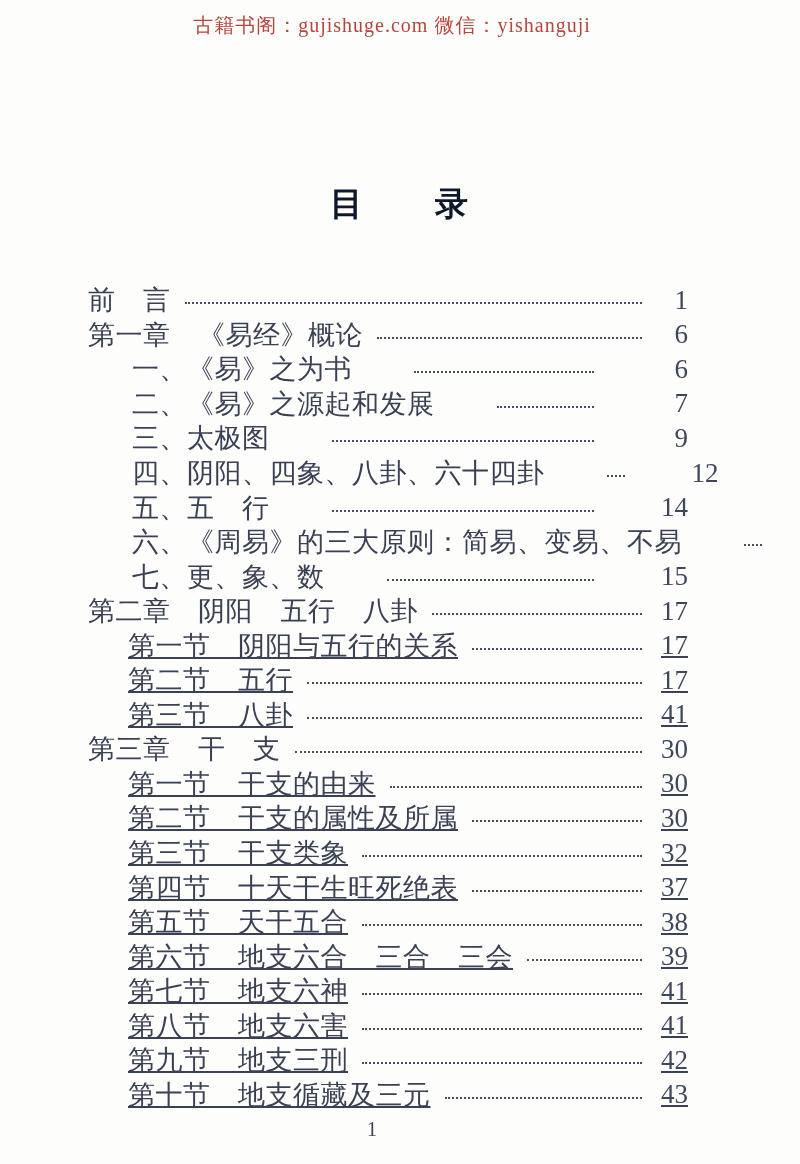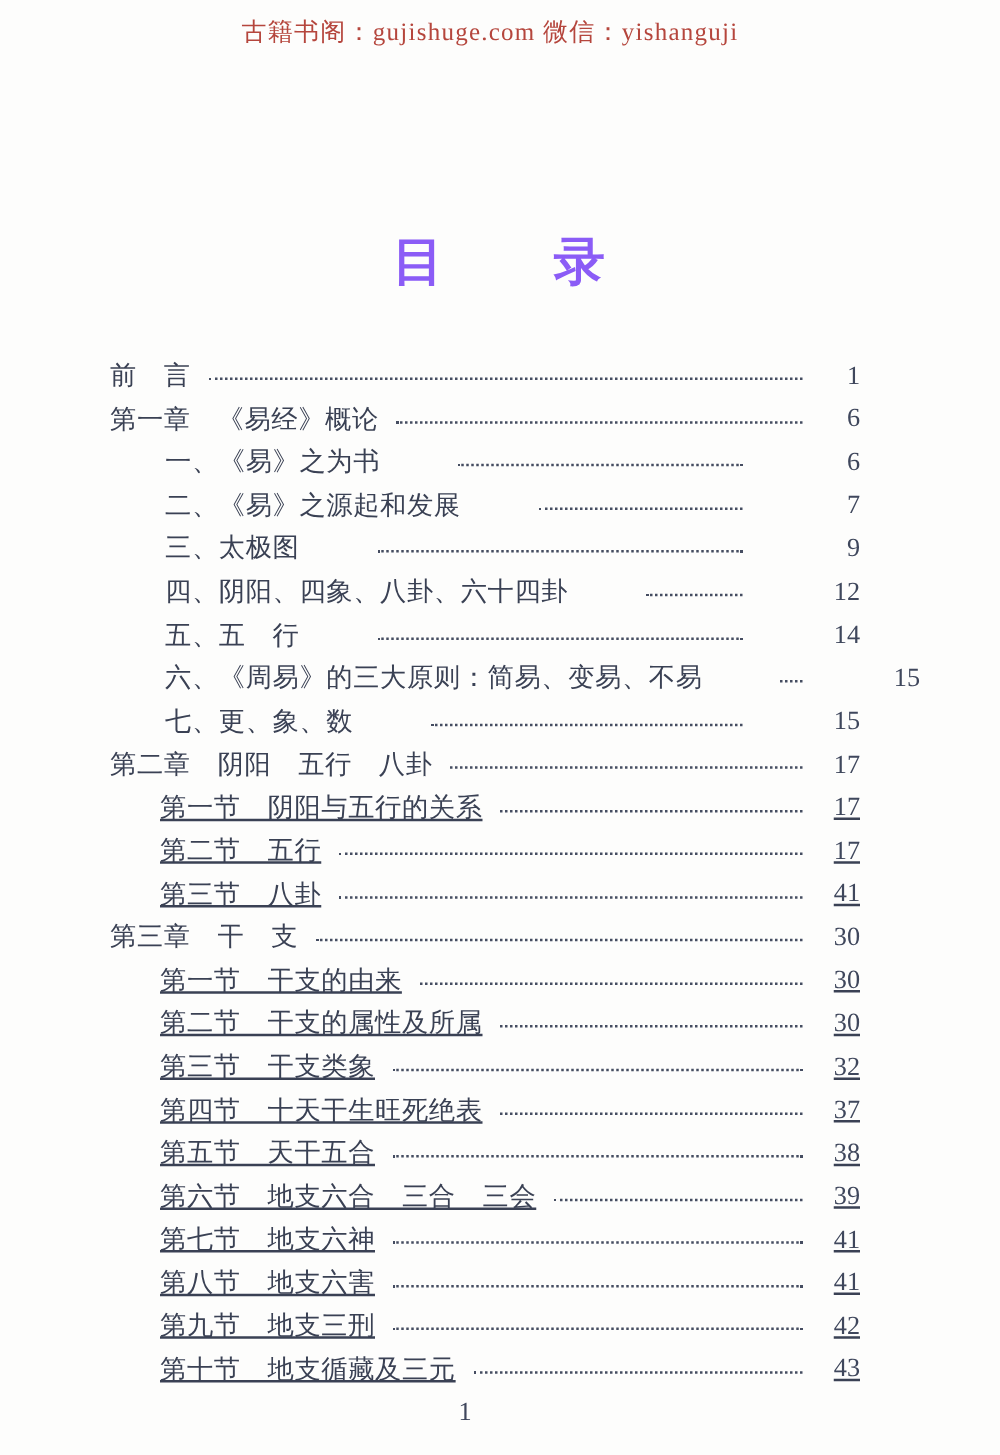--- a/index.html
+++ b/index.html
@@ -23,36 +23,36 @@
     letter-spacing: 1px;
     white-space: nowrap;
   }
   .title {
     position: absolute;
     top: 182px;
     left: 0;
     right: 0;
     margin: 0;
     text-align: center;
-    font-size: 41px;
+    font-size: 33px;
     font-weight: 700;
-    color: #8b5cf6;
+    color: #0f172a;
     letter-spacing: 2px;
   }
   .toc {
     position: absolute;
     top: 283px;
     left: 88px;
     width: 600px;
   }
   .row {
     display: flex;
     align-items: center;
     height: 34.55px;
-    font-size: 21px;
+    font-size: 27px;
     white-space: nowrap;
   }
   .row.section { padding-left: 40px; text-decoration: underline; }
   .row.sub     { padding-left: 44px; gap: 48px; }
   .row .label  { letter-spacing: 0.5px; }
   .leader {
     flex: 1 1 auto;
     min-width: 18px;
     border-bottom: 2.6px dotted #454d61;
     transform: translateY(3px);

